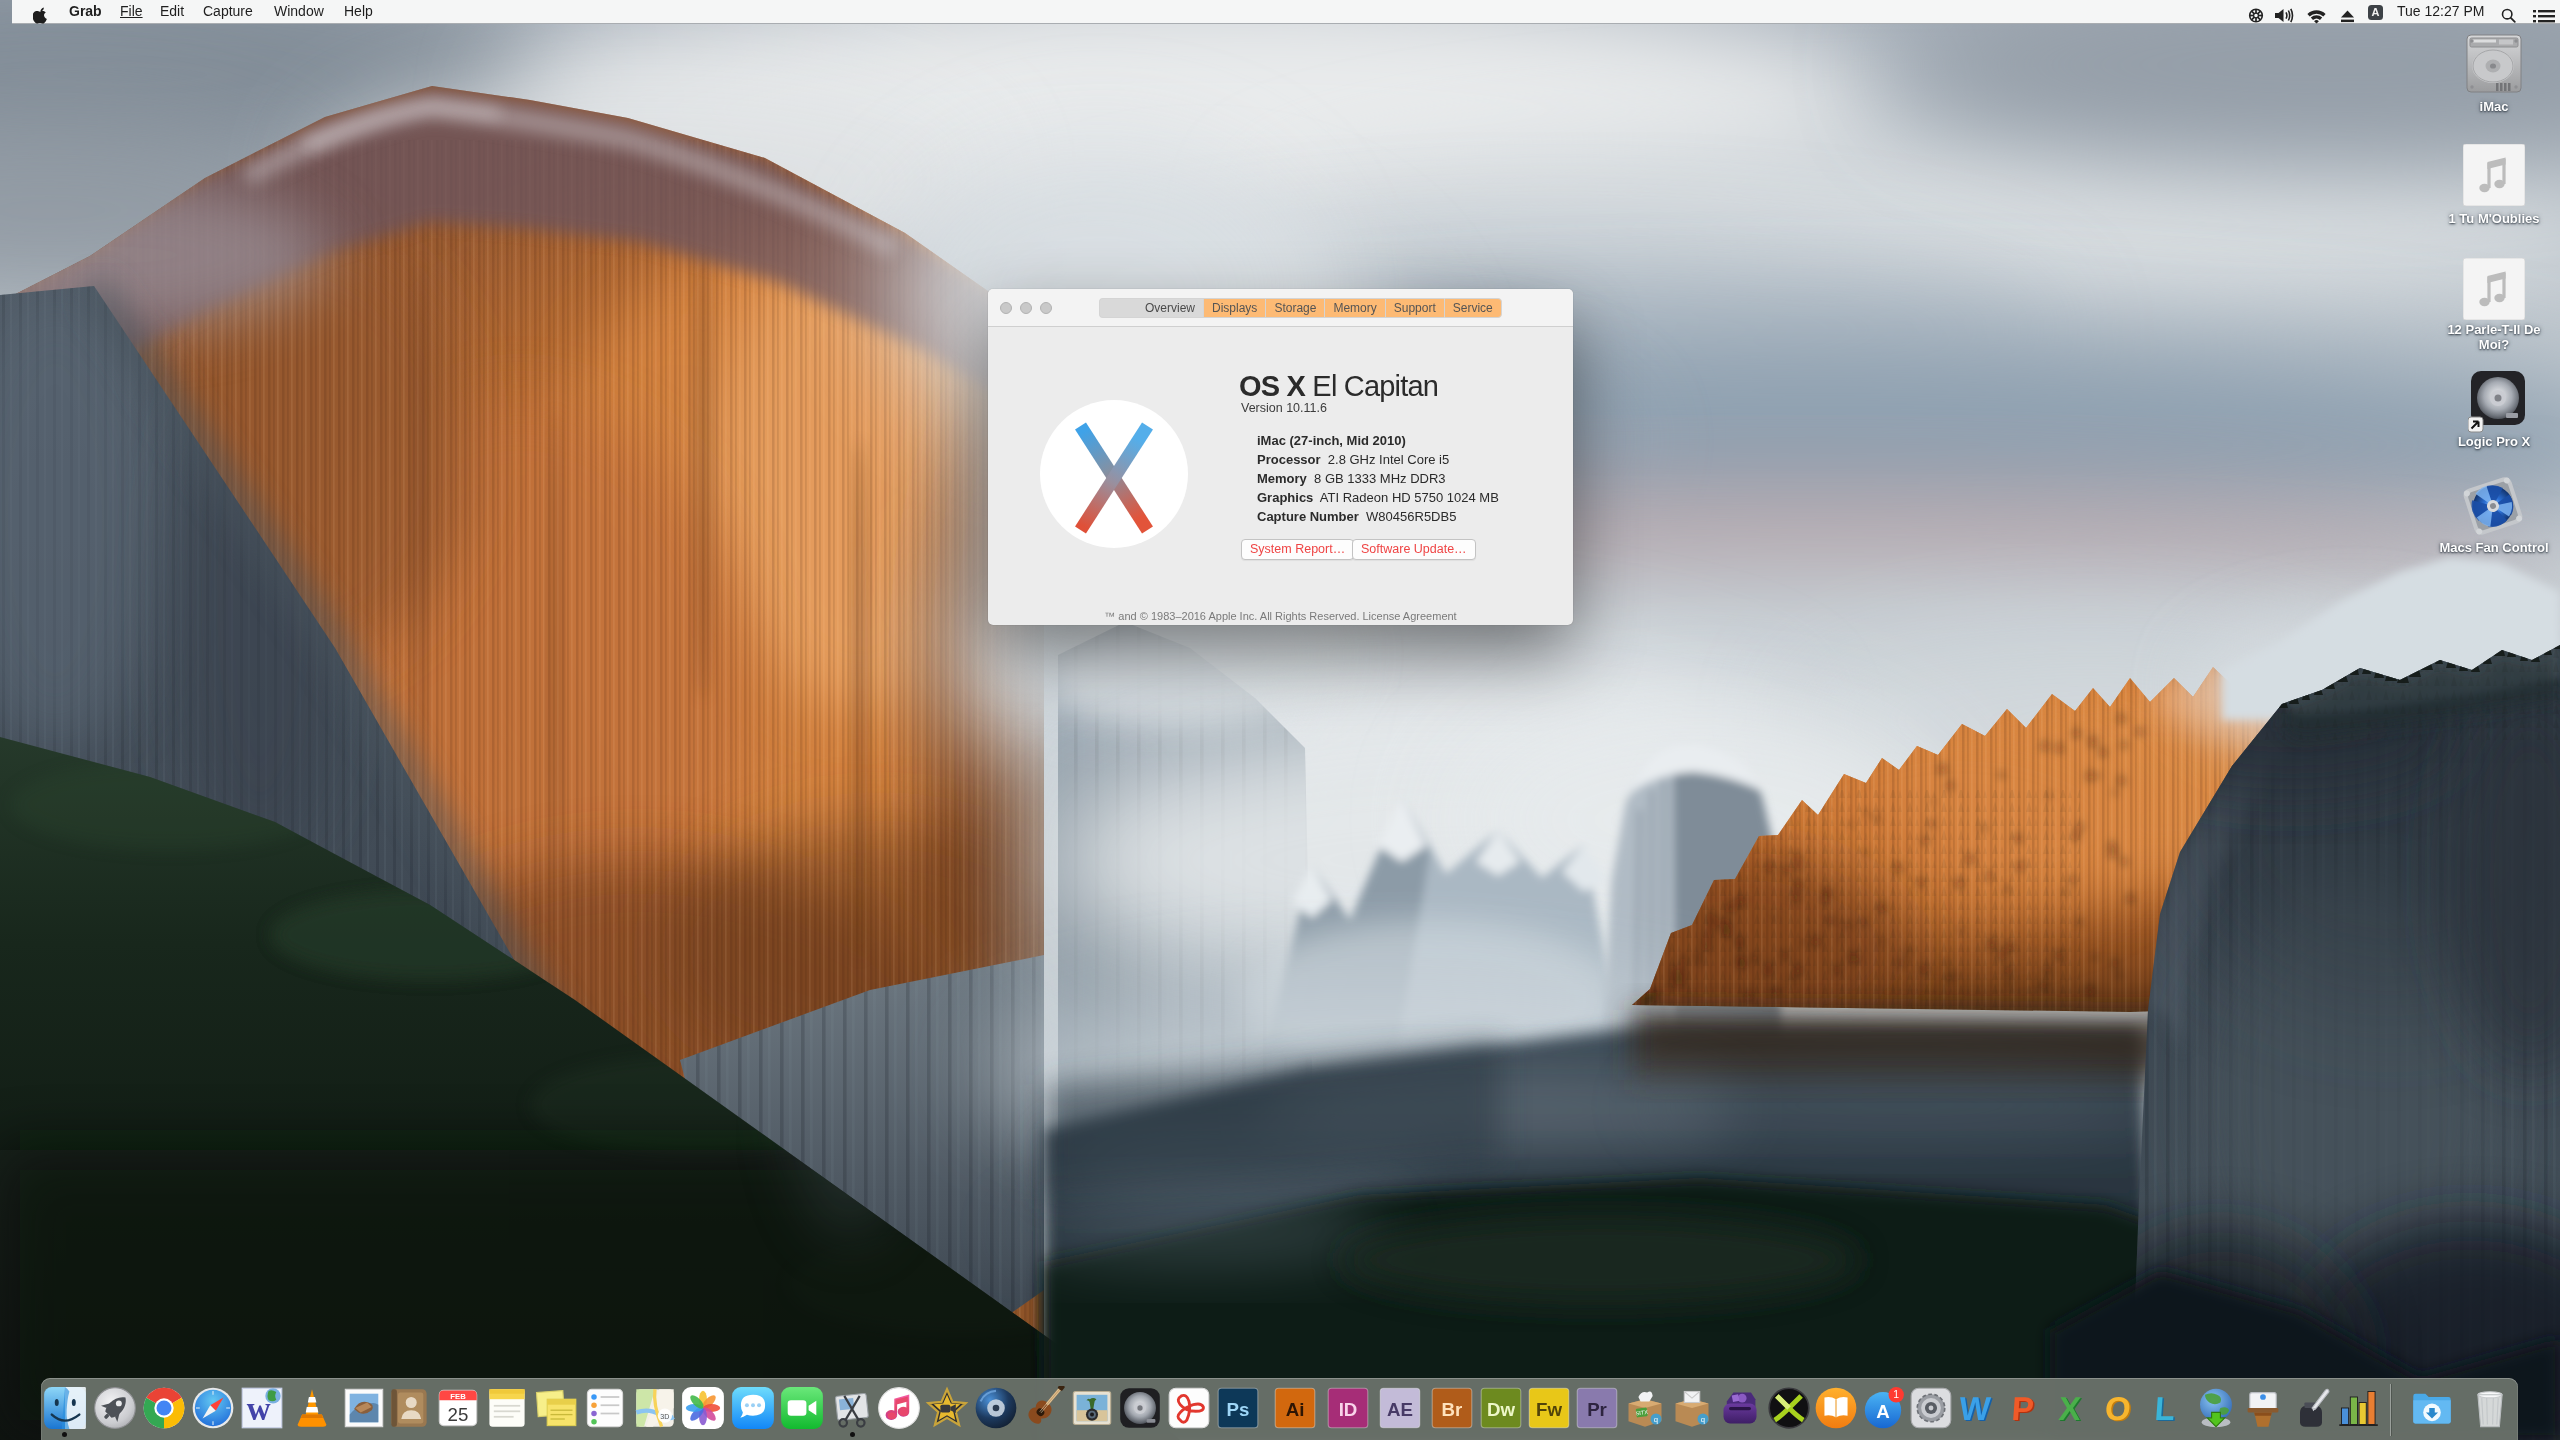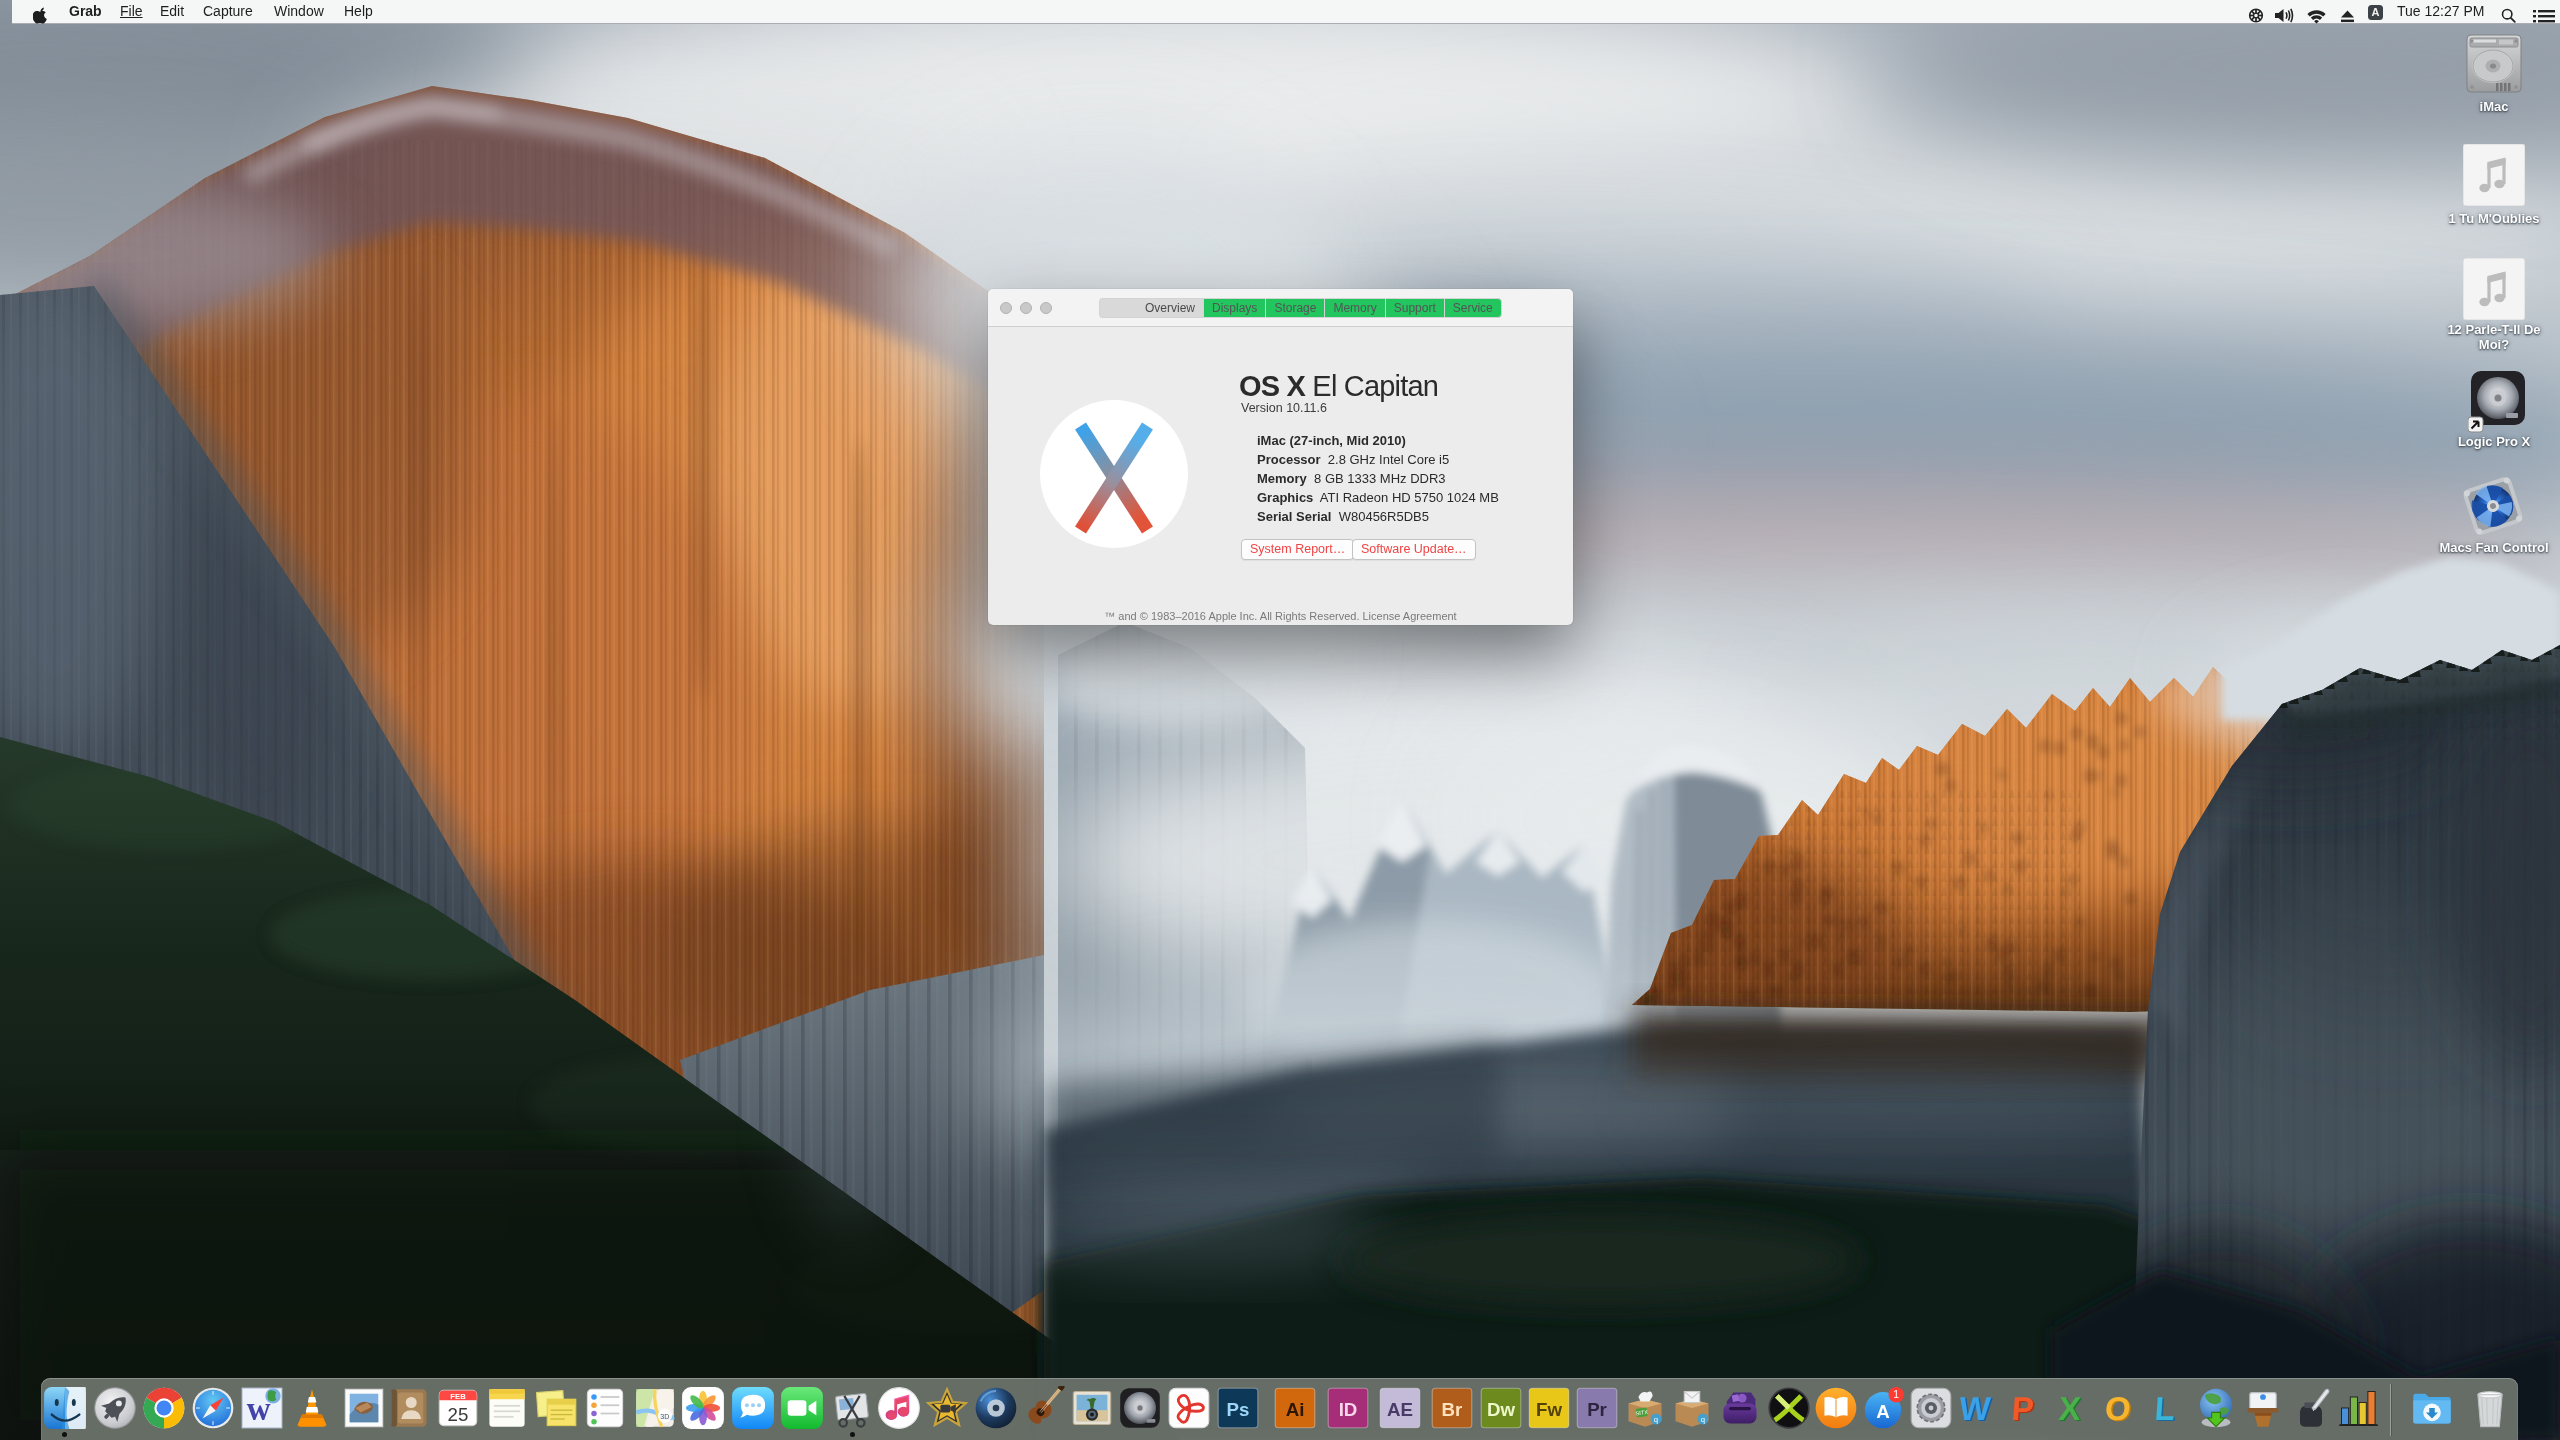--- a/index.html
+++ b/index.html
@@ -11,21 +11,21 @@
   .dlabel{position:absolute;z-index:5;color:#fff;font-size:13px;font-weight:600;text-align:center;
     text-shadow:0 1px 2px rgba(40,50,60,.9), 0 0 4px rgba(40,50,60,.55);white-space:nowrap;}
   #win{position:absolute;left:988px;top:289px;width:585px;height:336px;z-index:20;
     border-radius:5px;background:#ececec;
     box-shadow:0 30px 70px rgba(0,0,0,.45), 0 0 1px rgba(0,0,0,.35);}
   #titlebar{position:absolute;left:0;top:0;right:0;height:37px;background:#f3f3f3;
     border-bottom:1px solid #cfcfcf;border-radius:5px 5px 0 0;}
   .tl{position:absolute;top:13px;width:12px;height:12px;border-radius:50%;
     background:#c9c9c9;border:0.5px solid #b2b2b2;box-sizing:border-box;}
   #tabs{position:absolute;left:111px;top:9px;height:20px;display:flex;font-size:12px;color:#555;}
-  #tabs div{height:18px;line-height:18px;background:#22c55e;border:1px solid #d4d4d4;
+  #tabs div{height:18px;line-height:18px;background:#fdba74;border:1px solid #d4d4d4;
     border-right:none;text-align:center;padding:0 8px;white-space:nowrap;}
   #tabs div.sel{background:#d9d9d9;color:#4a4a4a;}
   #tabs div:first-child{border-radius:4px 0 0 4px;padding-left:45px;}
   #tabs div:last-child{border-right:1px solid #d4d4d4;border-radius:0 4px 4px 0;}
   #winbody{position:absolute;left:0;top:38px;right:0;bottom:0;font-size:13px;color:#2b2b2b;}
   .spec{position:absolute;left:253px;white-space:nowrap;}
   .spec b{font-weight:700;padding-left:16px;}
   .btn{position:absolute;height:19px;line-height:19px;font-size:12.5px;color:#ef4444;background:#fdfdfd;
     border:1px solid #c3c3c3;border-radius:4px;padding:0 8px;
     box-shadow:0 1px 1px rgba(0,0,0,.06);}
@@ -512,21 +512,21 @@
       <circle cx="74" cy="74" r="74" fill="#fff"></circle>
       <line x1="40.5" y1="26" x2="107.5" y2="130" stroke="url(#xg1)" stroke-width="13"></line>
       <line x1="107.5" y1="26" x2="40.5" y2="130" stroke="url(#xg2)" stroke-width="13"></line>
     </svg>
     <div style="position:absolute;left:251px;top:43px;font-size:29px;letter-spacing:-0.8px;"><b>OS X</b> El Capitan</div>
     <div style="position:absolute;left:253px;top:74px;font-size:12.5px;color:#3c3c3c;">Version 10.11.6</div>
     <div class="spec" style="top:106px;"><b>iMac (27-inch, Mid 2010)</b></div>
     <div class="spec" style="top:125px;"><b>Processor</b>&nbsp; 2.8 GHz Intel Core i5</div>
     <div class="spec" style="top:144px;"><b>Memory</b>&nbsp; 8 GB 1333 MHz DDR3</div>
     <div class="spec" style="top:163px;"><b>Graphics</b>&nbsp; ATI Radeon HD 5750 1024 MB</div>
-    <div class="spec" style="top:182px;"><b>Serial Serial</b>&nbsp; W80456R5DB5</div>
+    <div class="spec" style="top:182px;"><b>Capture Number</b>&nbsp; W80456R5DB5</div>
     <div class="btn" style="left:253px;top:212px;">System Report…</div>
     <div class="btn" style="left:364px;top:212px;">Software Update…</div>
     <div style="position:absolute;left:0;right:0;top:283px;text-align:center;font-size:11px;color:#7a7a7a;">™ and © 1983–2016 Apple Inc. All Rights Reserved. License Agreement</div>
   </div>
 </div>
 <div style="position:absolute;left:2466px;top:33px;z-index:5">
  <svg width="56" height="62" viewBox="0 0 56 62">
   <defs>
         <linearGradient id="hdg" x1="0" y1="0" x2="0" y2="1">
           <stop offset="0" stop-color="#d6d7d9"></stop>

